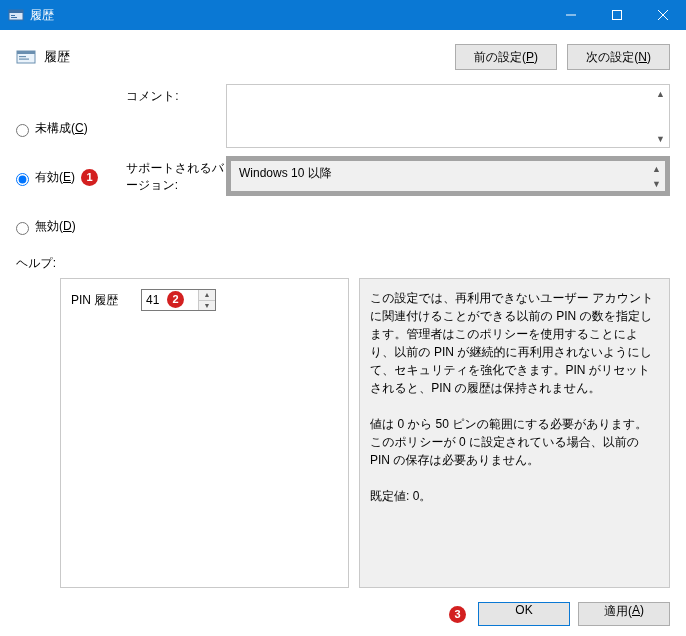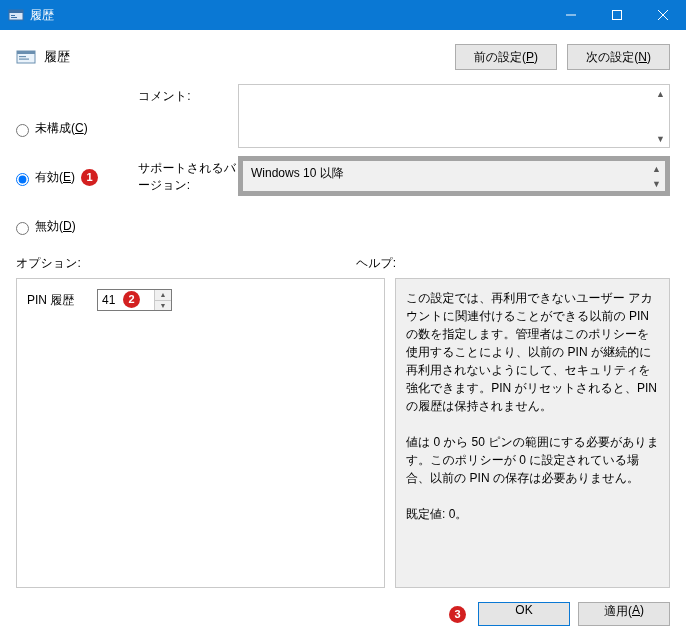--- a/index.html
+++ b/index.html
@@ -87,21 +87,21 @@
     align-items: center; justify-content: center;
     width: 17px; height: 17px;
     border-radius: 50%;
     background: #d32020;
     color: #fff;
     font-size: 11px;
     font-weight: bold;
     line-height: 17px;
     margin-left: 6px;
   }
-  .fields-col { flex: 1; margin-left: 12px; }
+  .fields-col { flex: 1; }
   .field-row { display: flex; margin-bottom: 8px; }
   .field-label { width: 100px; padding-top: 4px; }
   .comment-box {
     flex: 1;
     height: 64px;
     border: 1px solid #c9c9c9;
     background: #fff;
     position: relative;
     display: flex;
   }
@@ -148,21 +148,21 @@
     padding: 0 16px;
     gap: 10px;
     height: 310px;
   }
   .panel {
     border: 1px solid #c9c9c9;
     background: #fff;
     padding: 10px;
     overflow: hidden;
   }
-  .options-panel { width: 369px; }
+  .options-panel { width: 289px; margin-left: 44px; }
   .help-panel { flex: 1; background: #f0f0f0; }
   .help-panel .help-text {
     font-size: 12px;
     line-height: 1.5;
     white-space: pre-wrap;
   }
 
   .opt-row { display: flex; align-items: center; }
   .opt-row .opt-name { width: 70px; }
   .spinner {
@@ -319,21 +319,20 @@
         <div class="scroll-arrow">
           <span>▲</span>
           <span>▼</span>
         </div>
       </div>
     </div>
   </div>
 </div>
 
 <div class="section-labels">
-  <div class="opt-label">オプション:</div>
   <div class="help-label">ヘルプ:</div>
 </div>
 
 <div class="lower">
   <div class="panel options-panel">
     <div class="opt-row">
       <span class="opt-name">PIN 履歴</span>
       <span class="spin-badge-wrap">
         <span class="spinner">
           <input type="text" value="41" style="">

